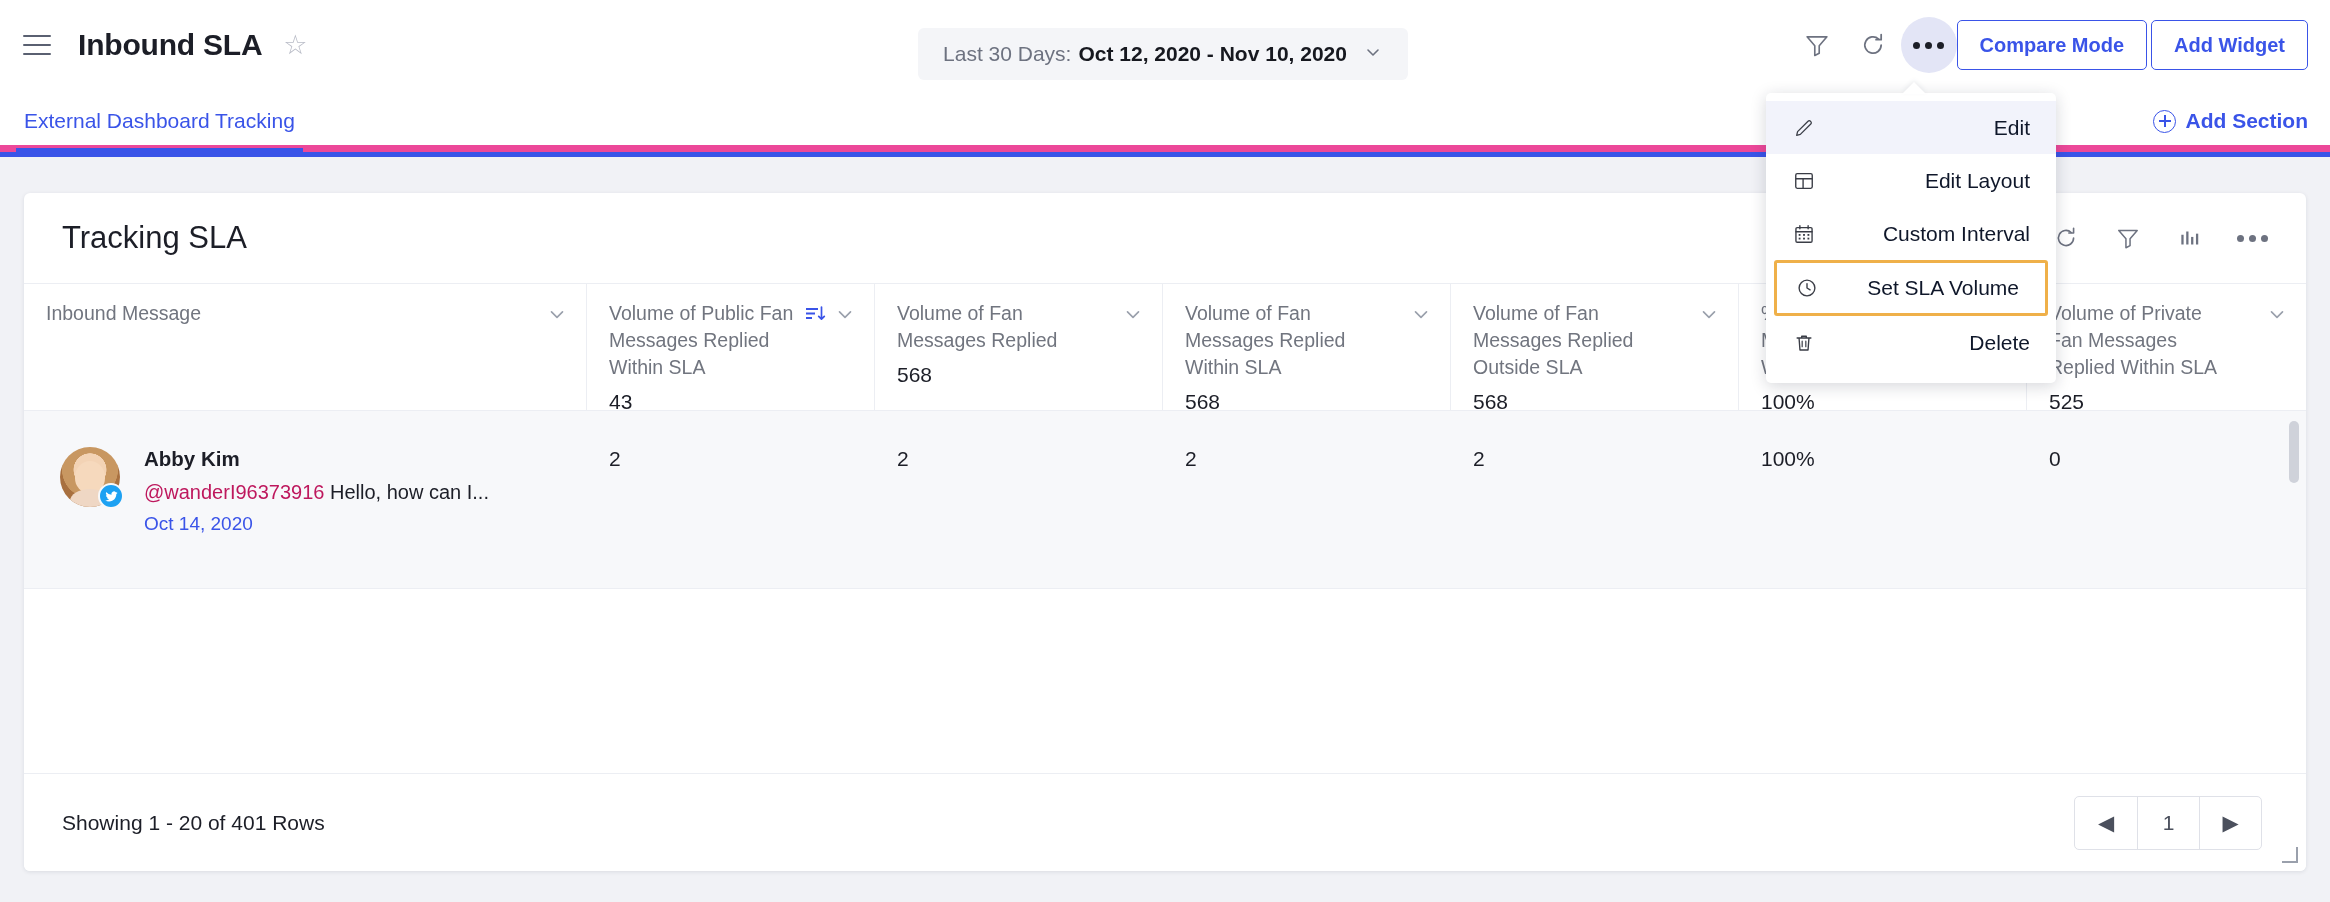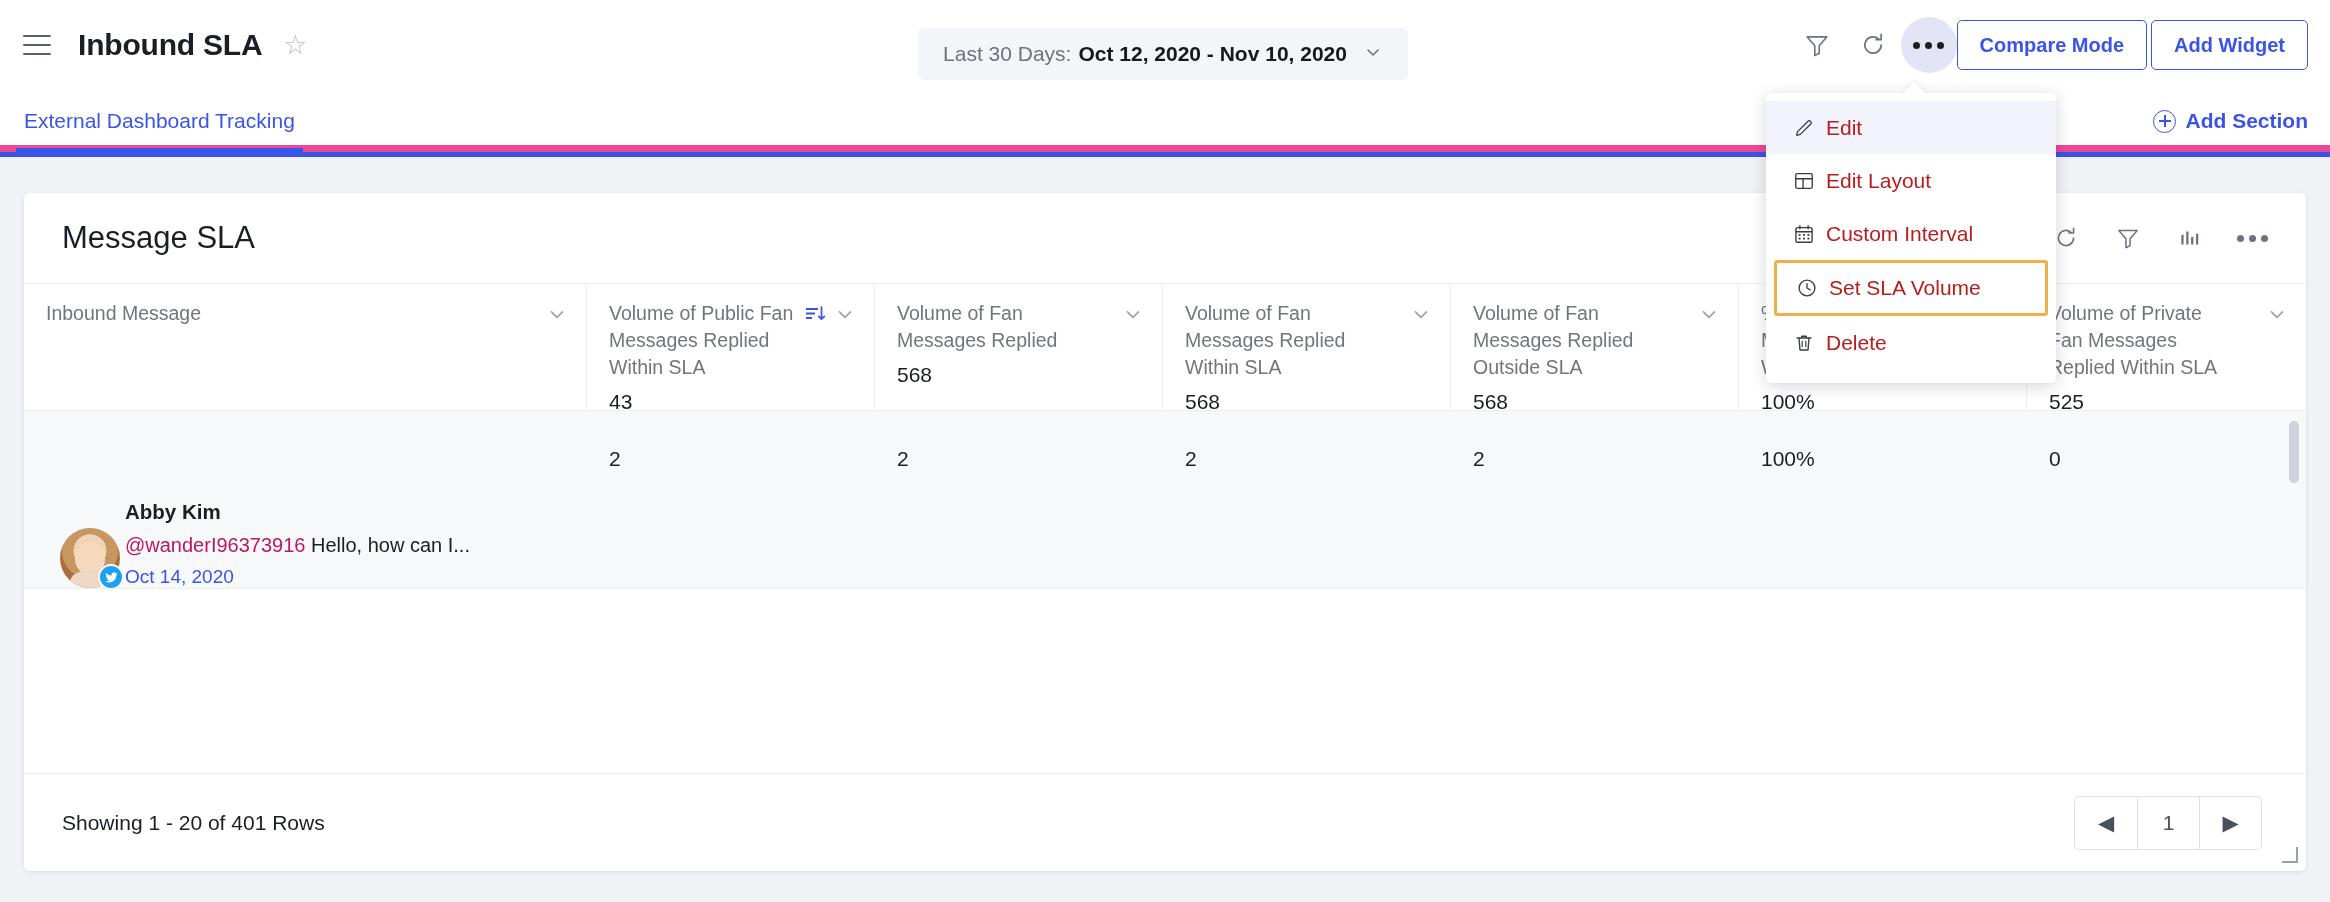--- a/index.html
+++ b/index.html
@@ -152,21 +152,21 @@
   .table-body { position: relative; height: 330px; overflow: hidden; background: #fff; }
   .tr {
     display: flex; height: 178px;
     background: #f7f8fa; border-bottom: 1px solid #eceef3;
   }
   .tr.alt { background: #ffffff; }
   .td {
     padding: 36px 22px 0 22px; flex-shrink: 0;
     font-size: 21px; color: #1c1e27;
   }
-  .td.msg { display: flex; gap: 5px; padding-left: 36px; align-items: flex-end; }
+  .td.msg { display: flex; gap: 24px; padding-left: 36px; }
 
   .avatar-wrap { position: relative; width: 60px; height: 60px; flex-shrink: 0; }
   .avatar {
     width: 60px; height: 60px; border-radius: 50%;
     background: radial-gradient(circle at 50% 38%, #f3d3b5 0 34%, #c89761 35% 58%, #a8703f 59% 100%);
     overflow: hidden; position: relative;
   }
   .avatar::before {
     content: ""; position: absolute; left: 15px; top: 14px; width: 30px; height: 32px;
     border-radius: 50% 50% 46% 46%; background: #f6d9bd;
@@ -231,21 +231,21 @@
   .menu::before {
     content: ""; position: absolute; left: 136px; top: -11px;
     width: 0; height: 0;
     border-left: 12px solid transparent; border-right: 12px solid transparent;
     border-bottom: 12px solid #ffffff;
     filter: drop-shadow(0 -2px 2px rgba(20,25,50,0.07));
   }
   .menu-item {
     position: relative; height: 53px;
     display: flex; align-items: center; gap: 10px;
-    padding: 0 26px; font-size: 21px; color: #b91c1c; cursor: pointer;
+    padding: 0 26px; font-size: 21px; color: #0f172a; cursor: pointer; justify-content: space-between;
   }
   .menu-item.hover { background: #f2f3fb; }
   .menu-item.focused {
     border: 3px solid #efb049; border-radius: 3px;
     margin: 0 8px; padding-left: 18px; height: 56px;
   }
   .menu-icon { width: 24px; height: 24px; display: flex; align-items: center; justify-content: center; color: #3a3d46; flex-shrink: 0; }
 </style>
 </head>
 <body>
@@ -300,21 +300,21 @@
   <div class="add-section">
     <span class="plus-circle"></span>
     <span>Add Section</span>
   </div>
 </div>
 <div class="blue-rule"></div>
 
 <div class="card">
 
   <div class="card-header">
-    <div class="card-title">Message SLA</div>
+    <div class="card-title">Tracking SLA</div>
     <div class="card-actions">
       <div class="icon-btn">
         <svg width="26" height="26" viewBox="0 0 24 24" fill="none">
             <path d="M19 12a7 7 0 1 1-2.2-5.1" stroke="#6d7280" stroke-width="1.5" stroke-linecap="round"></path>
             <path d="M19 3v4.4h-4.4" stroke="#6d7280" stroke-width="1.5" stroke-linecap="round" stroke-linejoin="round"></path>
           </svg>
       </div>
       <div class="icon-btn">
         <svg width="26" height="26" viewBox="0 0 24 24" fill="none">
             <path d="M3.5 5h17l-6.6 7.6V19l-3.8 2v-8.4L3.5 5z" stroke="#6d7280" stroke-width="1.4" stroke-linejoin="round"></path>

